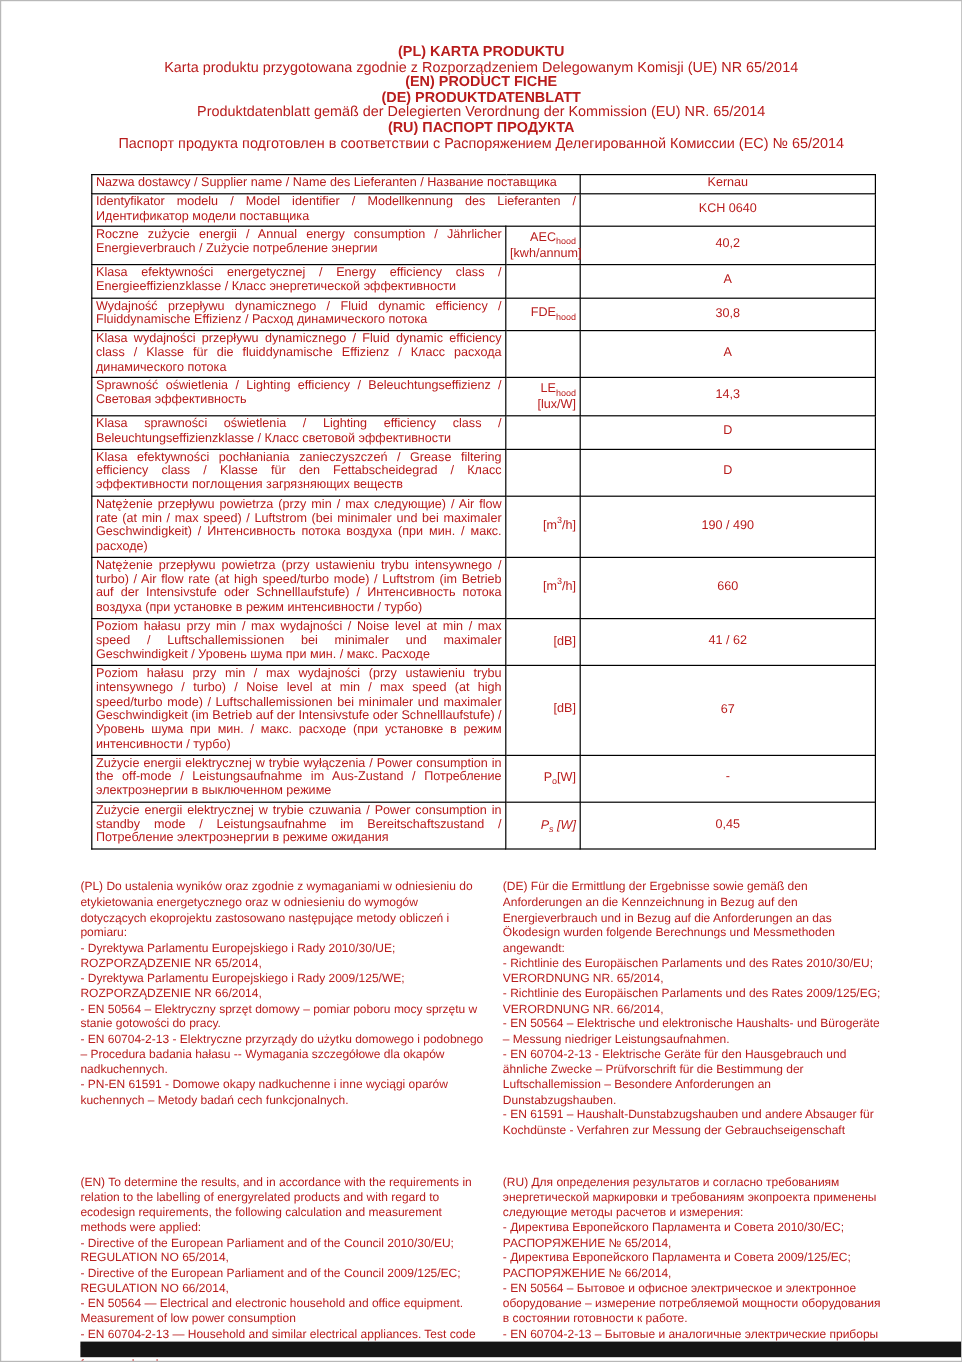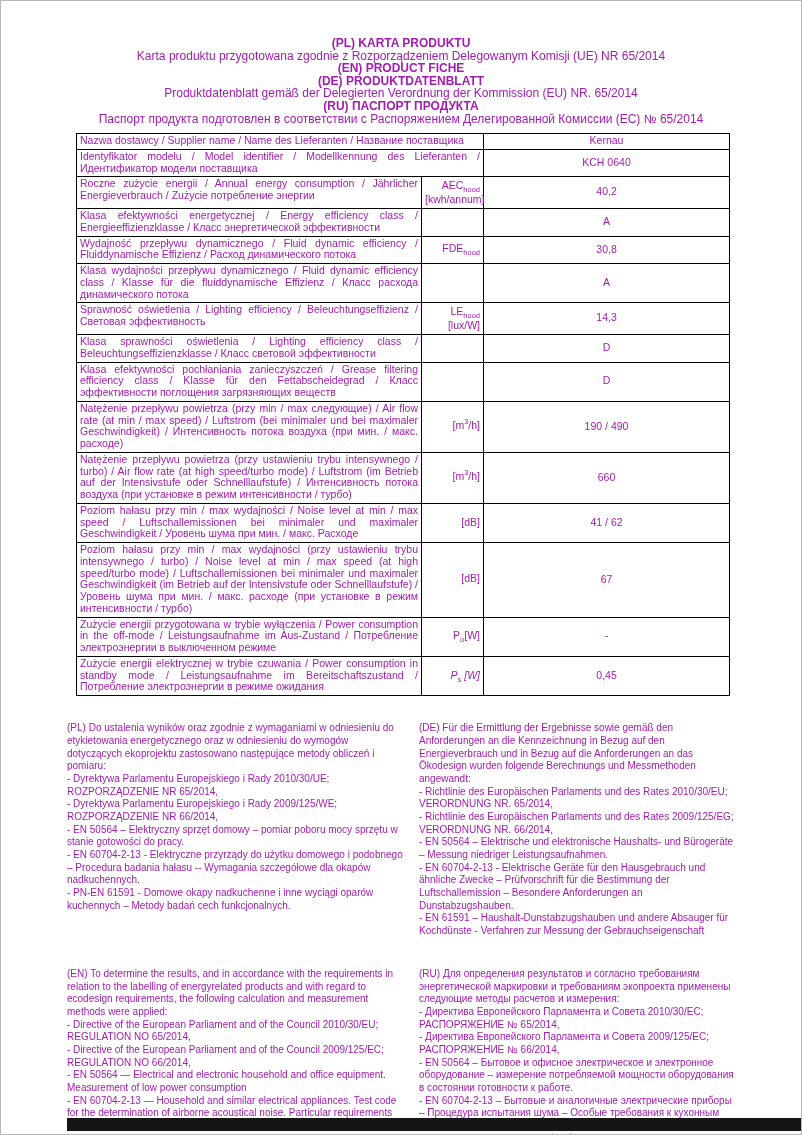--- a/index.html
+++ b/index.html
@@ -3,28 +3,28 @@
 <meta charset="utf-8">
 <style>
   html,body { margin:0; padding:0; background:#ffffff; }
   .page {
     position:relative;
     width:802px; height:1135px;
     box-sizing:border-box;
     background:#ffffff;
     border:1px solid #b8b8b8;
     font-family:"Liberation Sans", sans-serif;
-    color:#a21caf;
+    color:#b91c1c;
     overflow:hidden;
   }
   .header { text-align:center; padding-top:36px; font-size:12px; line-height:12.6px; }
   .header .t { font-weight:bold; }
   table.fiche {
     border-collapse:collapse; table-layout:fixed;
-    width:653px; margin:8px 0 0 75px;
+    width:653px; margin:20px 0 0 75px;
     font-size:10.5px; line-height:1.12;
   }
   table.fiche td { border:1px solid #000; padding:1px 3px 2px 3px; }
   td.lbl { text-align:justify; vertical-align:top; }
   td.sym { text-align:right; vertical-align:middle; }
   td.val { text-align:center; vertical-align:middle; }
   td.sym.italic { font-style:italic; }
   .c1 { width:345px; } .c2 { width:62px; } .c3 { width:246px; }
   sub, sup { font-size:7.5px; }
   .aft { white-space:pre-line; }
@@ -122,21 +122,21 @@
         <td class="lbl">Poziom hałasu przy min / max wydajności / Noise level at min / max speed / Luftschallemissionen bei minimaler und maximaler Geschwindigkeit / Уровень шума при мин. / макс. Расходе</td>
         <td class="sym"><span>[dB]</span><sub></sub><sup></sup><span class="aft"></span></td>
         <td class="val">41 / 62</td>
       </tr>
       <tr>
         <td class="lbl">Poziom hałasu przy min / max wydajności (przy ustawieniu trybu intensywnego / turbo) / Noise level at min / max speed (at high speed/turbo mode) / Luftschallemissionen bei minimaler und maximaler Geschwindigkeit (im Betrieb auf der Intensivstufe oder Schnelllaufstufe) / Уровень шума при мин. / макс. расходе (при установке в режим интенсивности / турбо)</td>
         <td class="sym"><span>[dB]</span><sub></sub><sup></sup><span class="aft"></span></td>
         <td class="val">67</td>
       </tr>
       <tr>
-        <td class="lbl">Zużycie energii przygotowana w trybie wyłączenia / Power consumption in the off-mode / Leistungsaufnahme im Aus-Zustand / Потребление электроэнергии в выключенном режиме</td>
+        <td class="lbl">Zużycie energii elektrycznej w trybie wyłączenia / Power consumption in the off-mode / Leistungsaufnahme im Aus-Zustand / Потребление электроэнергии в выключенном режиме</td>
         <td class="sym"><span>P</span><sub>o</sub><sup></sup><span class="aft">[W]</span></td>
         <td class="val">-</td>
       </tr>
       <tr>
         <td class="lbl">Zużycie energii elektrycznej w trybie czuwania / Power consumption in standby mode / Leistungsaufnahme im Bereitschaftszustand / Потребление электроэнергии в режиме ожидания</td>
         <td class="sym italic"><span>P</span><sub>s</sub><sup></sup><span class="aft"> [W]</span></td>
         <td class="val">0,45</td>
       </tr>
     </tbody>
   </table>

